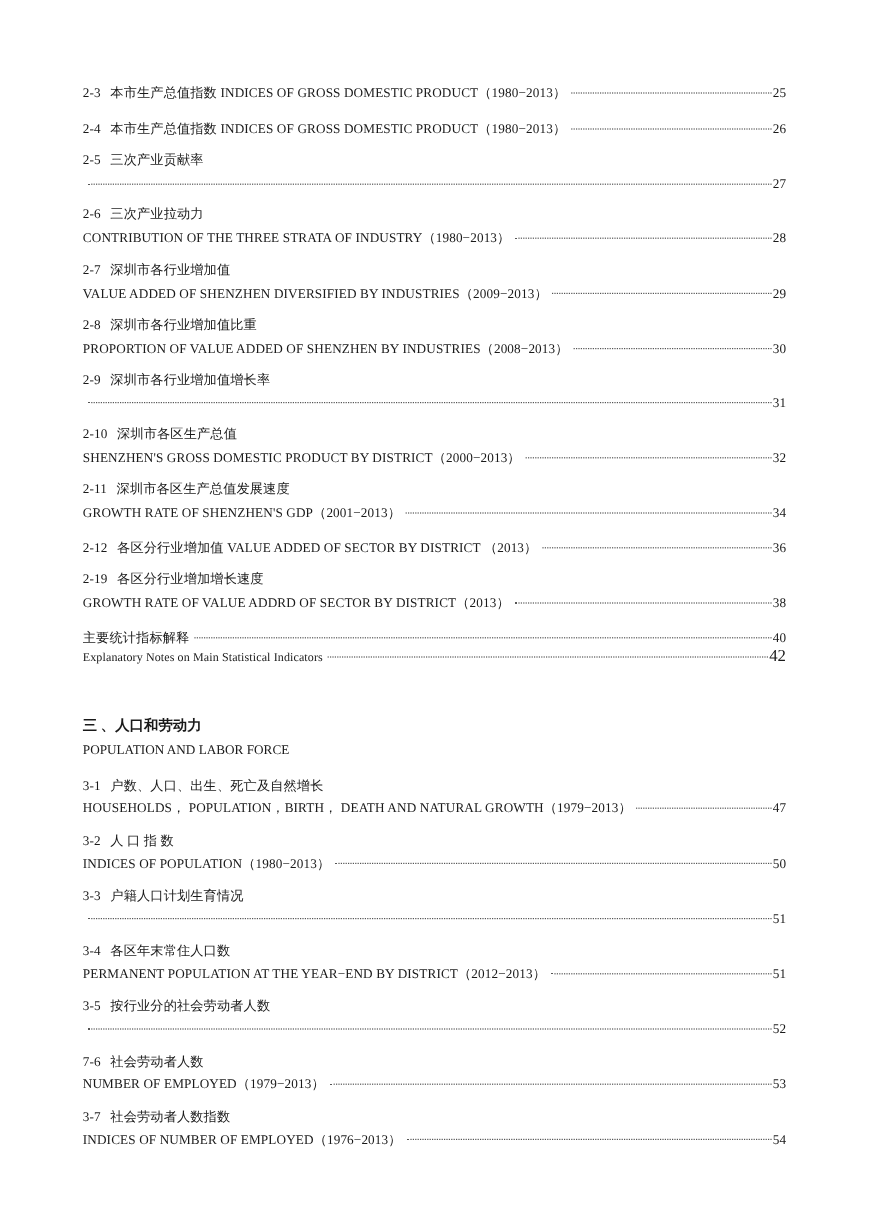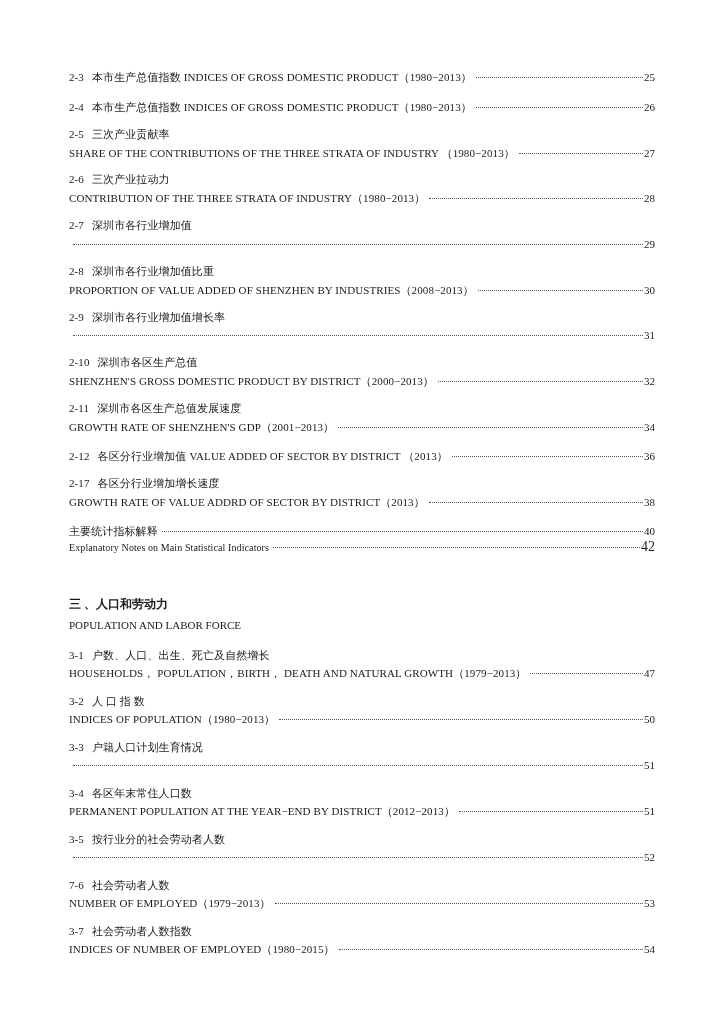--- a/index.html
+++ b/index.html
@@ -91,40 +91,40 @@
     <span class="text" style="margin-left:3px">INDICES OF GROSS DOMESTIC  PRODUCT（1980−2013）</span>
     <span class="leader"></span>
     <span class="page-num">26</span>
   </div>
 
   <div class="line" style="top:127px">
     <span class="text num">2-5</span>
     <span class="text">三次产业贡献率</span>
   </div>
   <div class="line" style="top:144px">
-    <span class="text">SHARE OF THE CONTRIBUTIONS OF THE THREE STRATA OF INDUSTRY （1980−2013）</span>
     <span class="leader"></span>
     <span class="page-num">27</span>
   </div>
 
   <div class="line" style="top:172px">
     <span class="text num">2-6</span>
     <span class="text">三次产业拉动力</span>
   </div>
   <div class="line" style="top:189px">
     <span class="text">CONTRIBUTION OF THE THREE STRATA OF INDUSTRY（1980−2013）</span>
     <span class="leader"></span>
     <span class="page-num">28</span>
   </div>
 
   <div class="line" style="top:218px">
     <span class="text num">2-7</span>
     <span class="text">深圳市各行业增加值</span>
   </div>
   <div class="line" style="top:235px">
+    <span class="text">VALUE ADDED OF SHENZHEN DIVERSIFIED BY INDUSTRIES（2009−2013）</span>
     <span class="leader"></span>
     <span class="page-num">29</span>
   </div>
 
   <div class="line" style="top:264px">
     <span class="text num">2-8</span>
     <span class="text">深圳市各行业增加值比重</span>
   </div>
   <div class="line" style="top:281px">
     <span class="text">PROPORTION OF VALUE ADDED OF SHENZHEN BY INDUSTRIES（2008−2013）</span>
@@ -163,21 +163,21 @@
 
   <div class="line" style="top:447px">
     <span class="text num">2-12</span>
     <span class="text">各区分行业增加值</span>
     <span class="text" style="margin-left:3px">VALUE ADDED OF SECTOR BY DISTRICT （2013）</span>
     <span class="leader"></span>
     <span class="page-num">36</span>
   </div>
 
   <div class="line" style="top:476px">
-    <span class="text num">2-17</span>
+    <span class="text num">2-19</span>
     <span class="text">各区分行业增加增长速度</span>
   </div>
   <div class="line" style="top:493px">
     <span class="text">GROWTH RATE OF VALUE ADDRD OF SECTOR BY DISTRICT（2013）</span>
     <span class="leader"></span>
     <span class="page-num">38</span>
   </div>
 
   <div class="line" style="top:522px">
     <span class="text">主要统计指标解释</span>
@@ -249,18 +249,18 @@
     <span class="text">NUMBER OF EMPLOYED（1979−2013）</span>
     <span class="leader"></span>
     <span class="page-num">53</span>
   </div>
 
   <div class="line" style="top:924px">
     <span class="text num">3-7</span>
     <span class="text">社会劳动者人数指数</span>
   </div>
   <div class="line" style="top:940px">
-    <span class="text">INDICES OF NUMBER OF EMPLOYED（1980−2015）</span>
+    <span class="text">INDICES OF NUMBER OF EMPLOYED（1976−2013）</span>
     <span class="leader"></span>
     <span class="page-num">54</span>
   </div>
 
 </div>
 
 </body></html>

